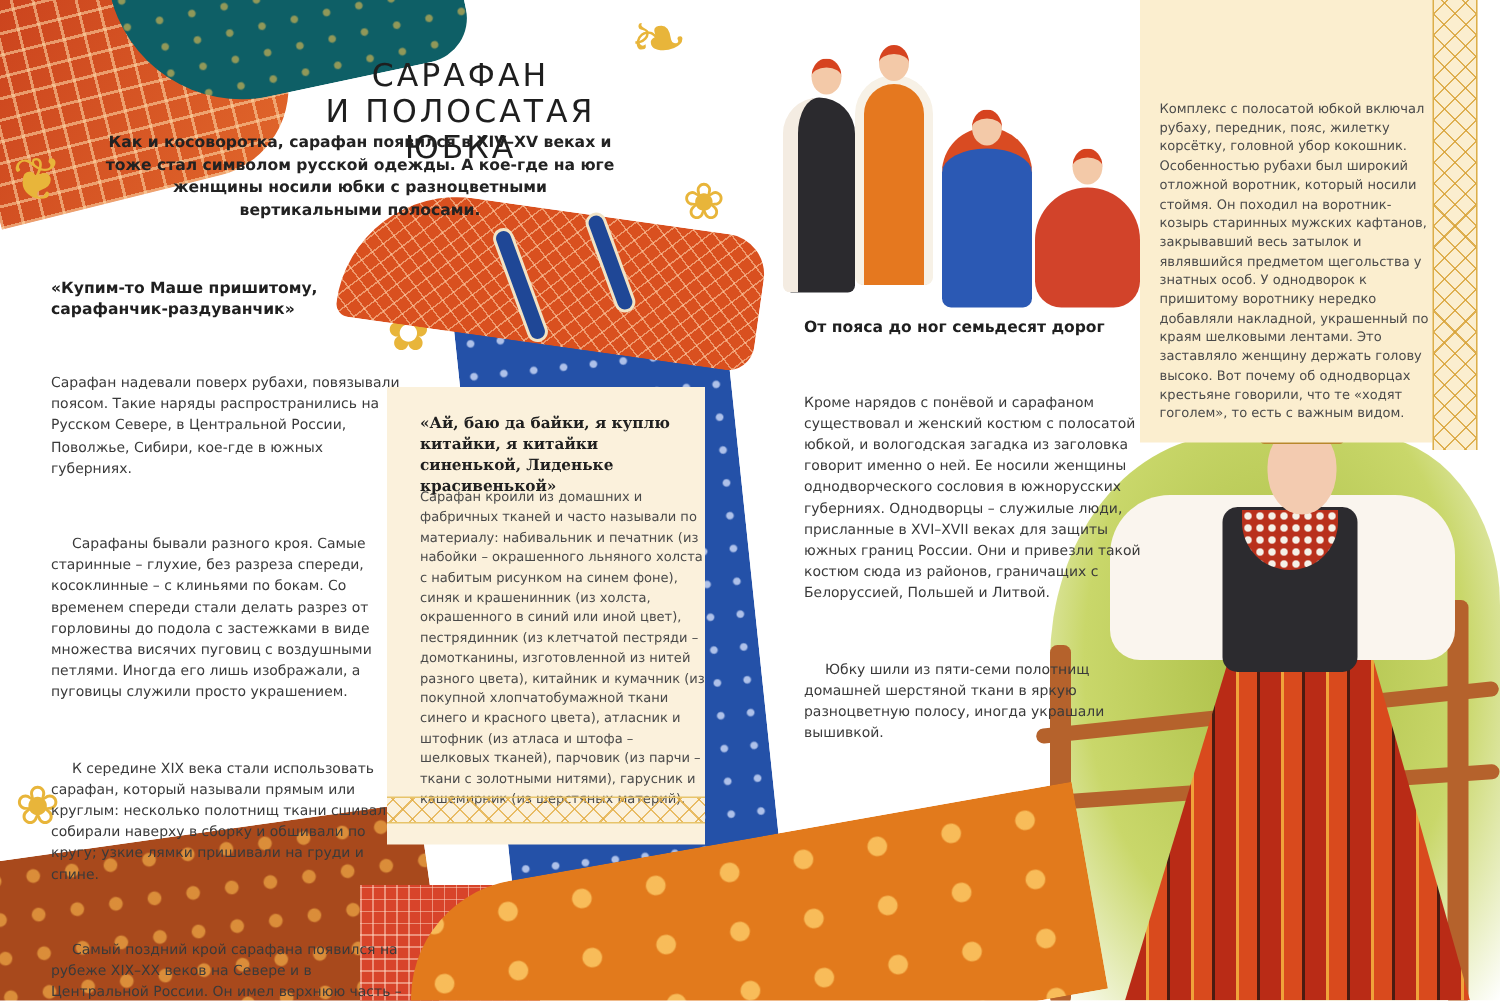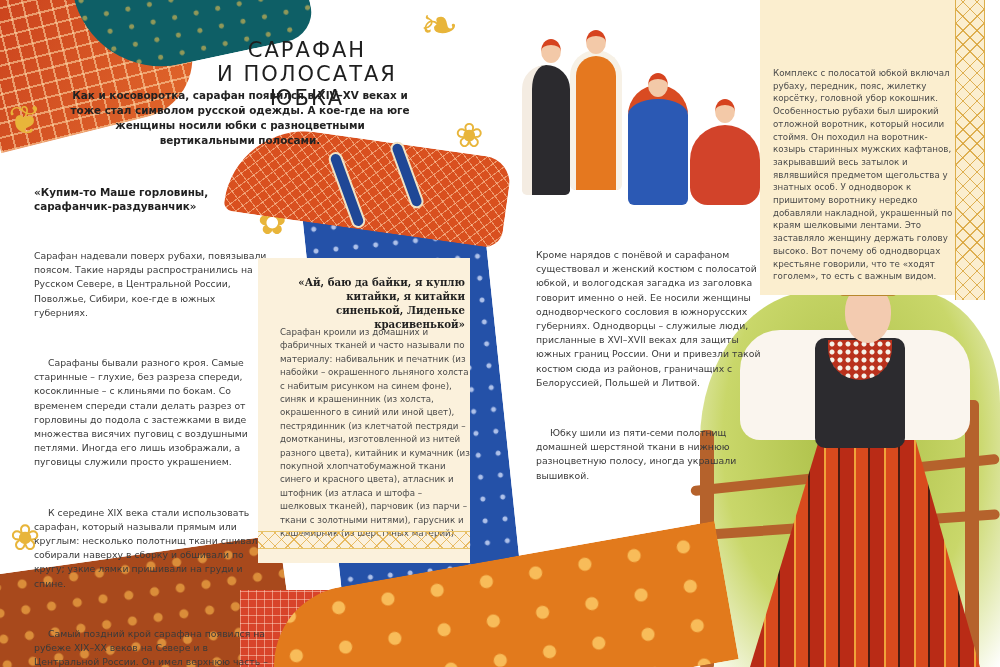--- a/index.html
+++ b/index.html
@@ -59,21 +59,21 @@
   
   .title { left: 192px; top: 38px; width: 230px; text-align: center; font-size: 21px; letter-spacing: 2px; line-height: 24px; color: #1e1e1e; font-weight: normal; }
   .lead { left: 70px; top: 88px; width: 340px; text-align: center; font-size: 10.4px; line-height: 15px; font-weight: bold; color: #222; }
 
   .col-left { left: 34px; top: 186px; width: 234px; font-size: 9.3px; line-height: 14.2px; }
   .subhead { font-weight: bold; font-size: 10.4px; line-height: 13.5px; color: #1f1f1f; }
   .para { text-indent: 0; margin-top: 36px; }
   .para.indent { text-indent: 14px; }
 
   .quote-box { left: 258px; top: 258px; width: 212px; height: 305px; background: #fbf1dc; }
-  .quote-box .qtitle { position: absolute; left: 22px; top: 17px; width: 185px; font-family: "DejaVu Serif", serif; font-size: 10.2px; line-height: 14px; font-weight: bold; color: #1f1f1f; text-align: right; }
+  .quote-box .qtitle { position: absolute; left: 22px; top: 17px; width: 185px; font-family: "DejaVu Serif", serif; font-size: 10.2px; line-height: 14px; font-weight: bold; color: #1f1f1f; }
   .quote-box .qbody { position: absolute; left: 22px; top: 68px; width: 190px; font-size: 8.7px; line-height: 13.4px; color: #4a4a4a; }
   .qborder { position: absolute; left: 0; bottom: 14px; width: 100%; height: 18px;
     background: repeating-linear-gradient(45deg, transparent 0 4px, rgba(226,170,60,.75) 4px 5px, transparent 5px 9px),
                 repeating-linear-gradient(-45deg, transparent 0 4px, rgba(226,170,60,.75) 4px 5px, transparent 5px 9px);
     border-top: 1px solid #e7c46a; border-bottom: 1px solid #e7c46a; }
 
   .col-mid { left: 536px; top: 212px; width: 240px; font-size: 9.3px; line-height: 14.2px; }
 
   .side-box { left: 760px; top: 0; width: 200px; height: 295px; background: #fbeecf; }
   .side-box .stitle { position: absolute; left: 13px; top: 31px; width: 180px; font-family: "DejaVu Serif", serif; font-size: 10.6px; line-height: 14px; font-weight: bold; color: #1f1f1f; }
@@ -130,34 +130,35 @@
 <div class="abs red-plaid-b"></div>
 <div class="abs orange-fabric"></div>
 
 <h1 class="abs title">
   <span style="display:block">САРАФАН</span>
   <span style="display:block">И ПОЛОСАТАЯ ЮБКА</span>
 </h1>
 <p class="abs lead">Как и косоворотка, сарафан появился в XIV–XV веках и тоже стал символом русской одежды. А кое-где на юге женщины носили юбки с разноцветными вертикальными полосами.</p>
 
 <div class="abs col-left">
-  <div class="subhead">«Купим-то Маше горловины, сарафанчик-раздуванчик»</div>
+  <div class="subhead">«Купим-то Маше пришитому, сарафанчик-раздуванчик»</div>
   <p class="para">Сарафан надевали поверх рубахи, повязывали поясом. Такие наряды распространились на Русском Севере, в Центральной России, Поволжье, Сибири, кое-где в южных губерниях.</p>
   <p class="para indent">Сарафаны бывали разного кроя. Самые старинные – глухие, без разреза спереди, косоклинные – с клиньями по бокам. Со временем спереди стали делать разрез от горловины до подола с застежками в виде множества висячих пуговиц с воздушными петлями. Иногда его лишь изображали, а пуговицы служили просто украшением.</p>
   <p class="para indent">К середине XIX века стали использовать сарафан, который называли прямым или круглым: несколько полотнищ ткани сшивали, собирали наверху в сборку и обшивали по кругу; узкие лямки пришивали на груди и спине.</p>
   <p class="para indent">Самый поздний крой сарафана появился на рубеже XIX–XX веков на Севере и в Центральной России. Он имел верхнюю часть – лиф – и нижнюю – подол.</p>
 </div>
 
 <div class="abs quote-box">
   <div class="qtitle">«Ай, баю да байки, я куплю китайки, я китайки синенькой, Лиденьке красивенькой»</div>
   <div class="qbody">Сарафан кроили из домашних и фабричных тканей и часто называли по материалу: набивальник и печатник (из набойки – окрашенного льняного холста с набитым рисунком на синем фоне), синяк и крашенинник (из холста, окрашенного в синий или иной цвет), пестрядинник (из клетчатой пестряди – домотканины, изготовленной из нитей разного цвета), китайник и кумачник (из покупной хлопчатобумажной ткани синего и красного цвета), атласник и штофник (из атласа и штофа – шелковых тканей), парчовик (из парчи – ткани с золотными нитями), гарусник и кашемирник (из шерстяных материй).</div>
   <div class="qborder"></div>
 </div>
 
 <div class="abs col-mid">
+  <div class="subhead">От пояса до ног семьдесят дорог</div>
   <p class="para">Кроме нарядов с понёвой и сарафаном существовал и женский костюм с полосатой юбкой, и вологодская загадка из заголовка говорит именно о ней. Ее носили женщины однодворческого сословия в южнорусских губерниях. Однодворцы – служилые люди, присланные в XVI–XVII веках для защиты южных границ России. Они и привезли такой костюм сюда из районов, граничащих с Белоруссией, Польшей и Литвой.</p>
-  <p class="para indent">Юбку шили из пяти-семи полотнищ домашней шерстяной ткани в нижнюю разноцветную полосу, иногда украшали вышивкой.</p>
+  <p class="para indent">Юбку шили из пяти-семи полотнищ домашней шерстяной ткани в яркую разноцветную полосу, иногда украшали вышивкой.</p>
 </div>
 
 <div class="abs side-box">
   <div class="sbody">Комплекс с полосатой юбкой включал рубаху, передник, пояс, жилетку корсётку, головной убор кокошник. Особенностью рубахи был широкий отложной воротник, который носили стоймя. Он походил на воротник-козырь старинных мужских кафтанов, закрывавший весь затылок и являвшийся предметом щегольства у знатных особ. У однодворок к пришитому воротнику нередко добавляли накладной, украшенный по краям шелковыми лентами. Это заставляло женщину держать голову высоко. Вот почему об однодворцах крестьяне говорили, что те «ходят гоголем», то есть с важным видом.</div>
 </div>
 <div class="abs side-border"></div>
 
 </body></html>

